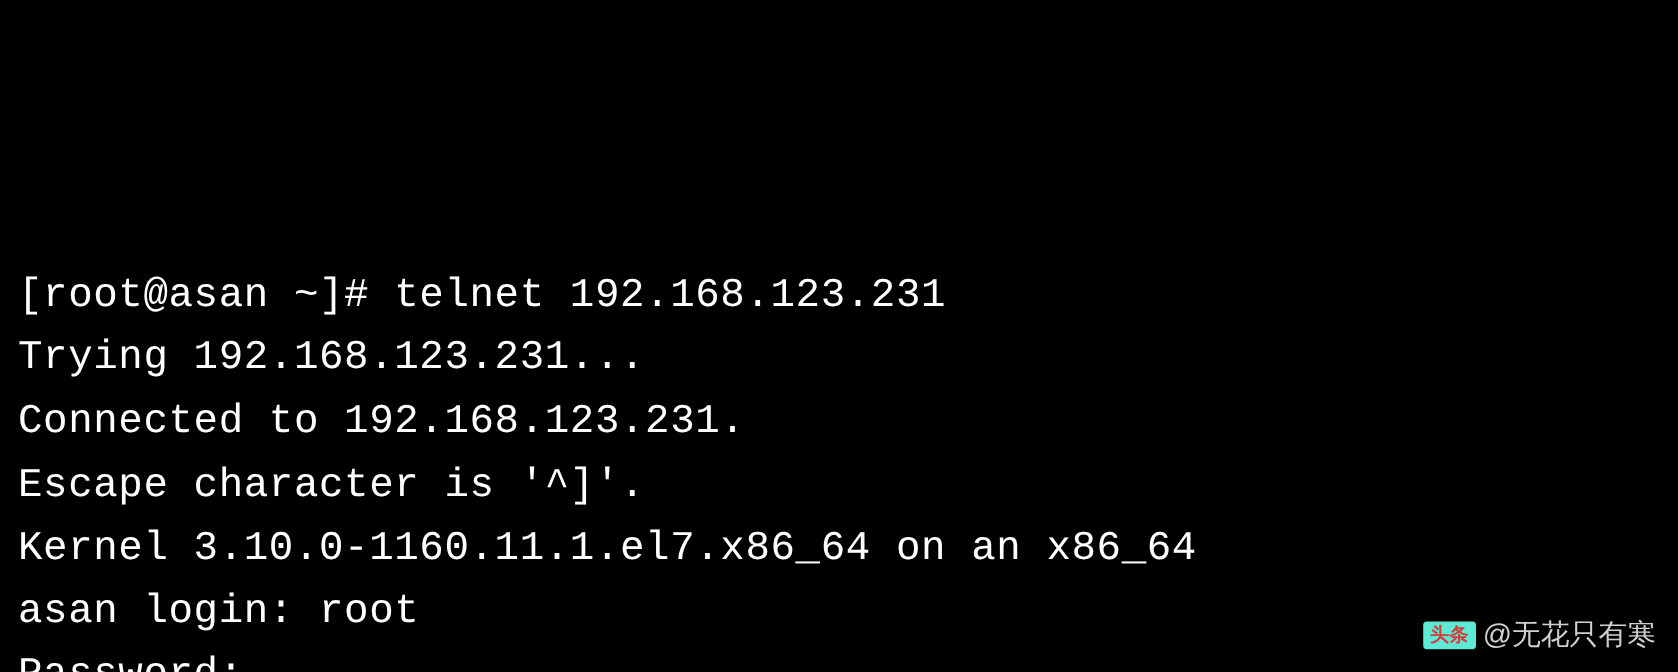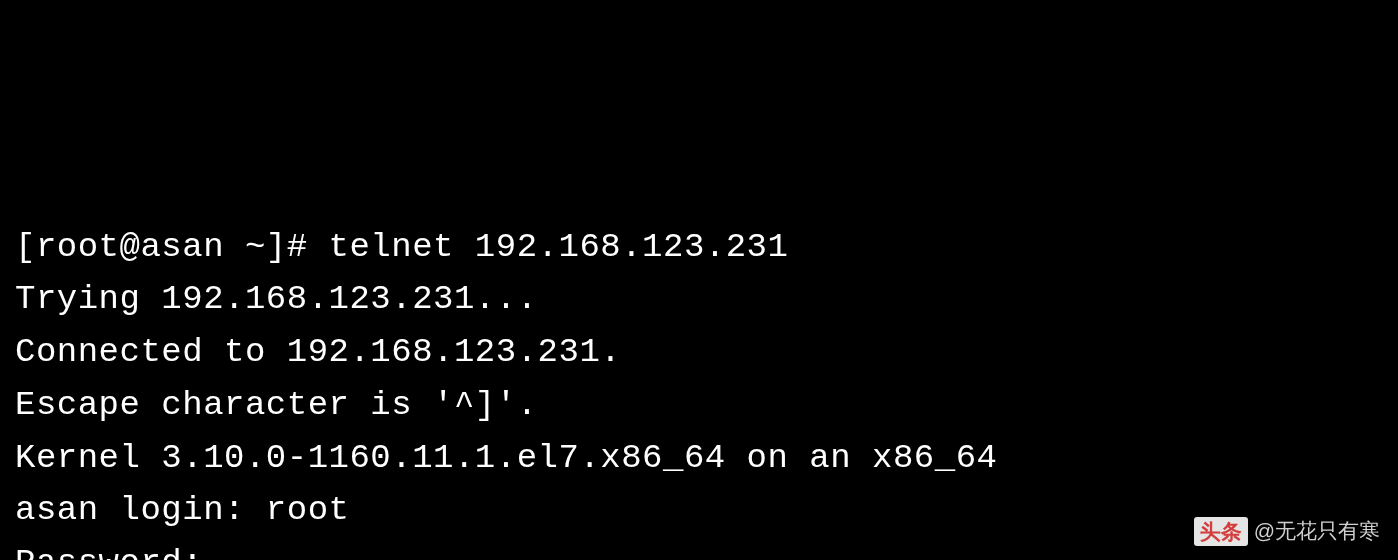--- a/index.html
+++ b/index.html
@@ -29,32 +29,32 @@
       right: 18px;
       bottom: 12px;
       display: flex;
       align-items: center;
       gap: 6px;
       font-family: "PingFang SC", "Microsoft YaHei", sans-serif;
       white-space: normal;
       letter-spacing: 0;
     }
     .watermark-logo {
-      background: #e5e5e5;
+      background: #5eead4;
       color: #d43d3d;
-      font-size: 21px;
+      font-size: 16px;
       font-weight: 700;
       padding: 2px 6px;
       border-radius: 3px;
       line-height: 1.2;
       text-align: right;
     }
     .watermark-text {
       color: #cfcfcf;
-      font-size: 21px;
+      font-size: 24px;
     }
   </style>
 </head>
 <body>
 
 
 
 <div><span class="terminal-line">[root@asan ~]# telnet 192.168.123.231</span><span class="terminal-line">Trying 192.168.123.231...</span><span class="terminal-line">Connected to 192.168.123.231.</span><span class="terminal-line">Escape character is '^]'.</span><span class="terminal-line"></span><span class="terminal-line">Kernel 3.10.0-1160.11.1.el7.x86_64 on an x86_64</span><span class="terminal-line">asan login: root</span><span class="terminal-line">Password:</span></div>
 
 <div class="watermark">

